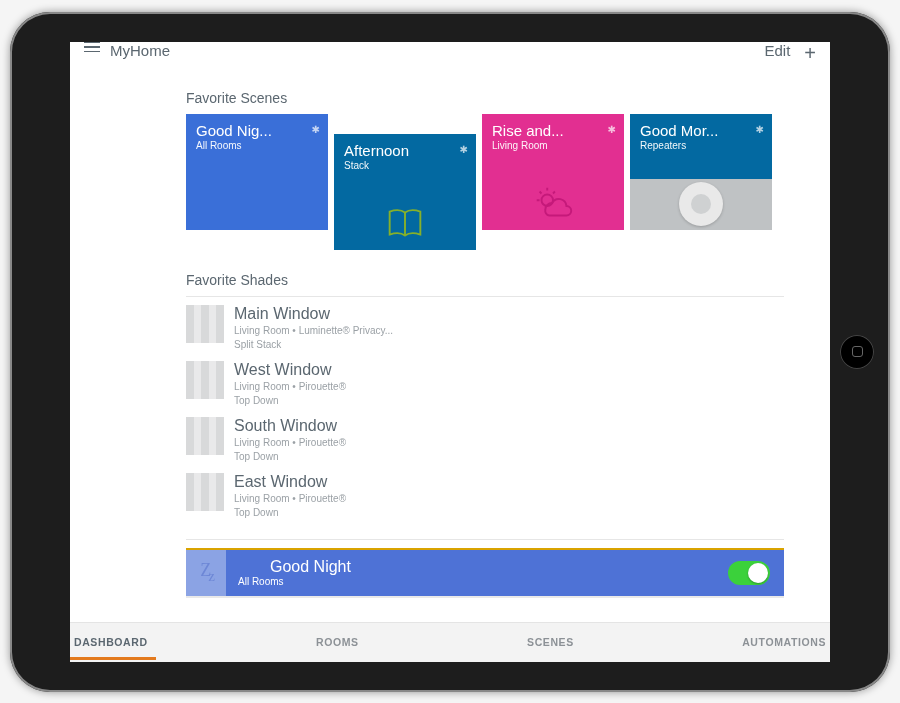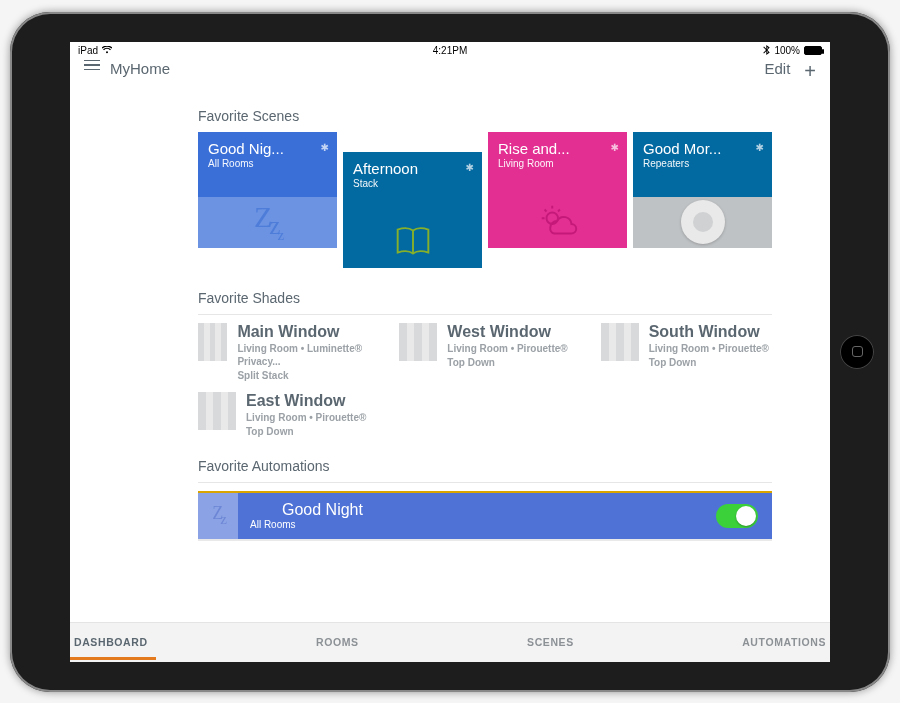--- a/index.html
+++ b/index.html
@@ -68,21 +68,21 @@
     align-items:flex-start;
     padding:0 14px;
     color:#5b6770;
     font-size:15px;
   }
   .hamburger{display:inline-flex;flex-direction:column;gap:3px;margin-right:10px;}
   .hamburger span{width:16px;height:1.5px;background:#5b6770;}
   .header .spacer{flex:1;}
   .plus{font-size:20px;font-weight:300;margin-left:14px;color:#5b6770;}
   
-  .content{flex:1;overflow:auto;padding:0 28px;}
+  .content{flex:1;overflow:auto;padding:0 16px;}
   .section{margin-top:8px;margin-left:100px;margin-right:30px;}
   .section-title{color:#5b6770;font-size:14px;font-weight:400;margin-bottom:8px;}
   .divider{height:1px;background:#e6e6e6;margin-bottom:8px;}
   
   .scenes{display:flex;gap:6px;}
   .tile{
     width:142px;height:116px;
     color:#fff;
     position:relative;
     display:flex;flex-direction:column;
@@ -98,21 +98,21 @@
   .tile.blue .tbody{background:rgba(255,255,255,.25);}
   .tile.green{background:#0369a1;margin-top:20px;}
   .tile.pink{background:#e22f91;}
   .tile.gray{background:#0369a1;}
   .tile.gray .tbody{background:#bfc2c4;}
   .zz{font-family:Georgia,serif;color:#4d7cd9;font-size:30px;letter-spacing:-3px;}
   .book svg, .sun svg{width:46px;height:46px;}
   .circle-plus{width:44px;height:44px;border-radius:50%;background:#e9e9e9;display:flex;align-items:center;justify-content:center;box-shadow:0 1px 3px rgba(0,0,0,.2);}
   .circle-plus span{width:20px;height:20px;background:#cfd1d2;border-radius:50%;}
   
-  .shades{display:grid;grid-template-columns:1fr 1fr 1fr;column-gap:30px;row-gap:10px;margin-top:4px;font-weight:bold;}
+  .shades{display:grid;grid-template-columns:1fr;column-gap:30px;row-gap:10px;margin-top:4px;}
   .shade{display:flex;gap:10px;align-items:flex-start;cursor:pointer;}
   .thumb{width:38px;height:38px;background:linear-gradient(90deg,#d8d9da 0 20%,#e9e9ea 20% 40%,#d8d9da 40% 60%,#e9e9ea 60% 80%,#d8d9da 80% 100%);}
   .shade-info{display:flex;flex-direction:column;}
   .shade-name{color:#5b6770;font-size:16px;}
   .shade-sub{color:#9ba1a6;font-size:10px;line-height:1.3;margin-top:1px;}
   
   .autobar{
     margin-top:6px;
     height:50px;
     background:#4e72d6;
@@ -147,40 +147,20 @@
 </style>
 </head>
 <body>
 
 <div class="ipad">
   <div class="home-btn">
       <span></span>
     </div>
   <div class="screen">
 
-    <div class="statusbar">
-      <div class="sb-left">
-        <span>iPad</span>
-        <span>
-          <svg width="10" height="8" viewBox="0 0 10 8">
-              <path d="M5 7.2a1 1 0 100-2 1 1 0 000 2zM1 3.3a6 6 0 018 0l-1 .9a4.5 4.5 0 00-6 0zM-.6 1.7a8.3 8.3 0 0111.2 0l-1 .9a6.9 6.9 0 00-9.2 0z" transform="translate(0 0)" fill="#000"></path>
-            </svg>
-        </span>
-      </div>
-      <div class="sb-center">4:21PM</div>
-      <div class="sb-right">
-        <span>
-          <svg width="7" height="10" viewBox="0 0 7 10">
-              <path d="M3.3 0v3.9L1 1.6l-.7.7L3 5 0.3 7.7l.7.7L3.3 6.1V10l3.4-2.5L4.4 5l2.3-2.5L3.3 0zm1 2.1l1 .9-1 1V2.1zm0 5.8V6l1 1-1 .9z" fill="#000"></path>
-            </svg>
-        </span>
-        <span>100%</span>
-        <span class="batt"></span>
-      </div>
-    </div>
 
     <div class="header">
       <span class="hamburger">
           <span></span>
           <span></span>
           <span></span>
         </span>
       <span>MyHome</span>
       <span class="spacer"></span>
       <span>Edit</span>
@@ -192,23 +172,20 @@
       <div class="section">
         <div class="section-title">Favorite Scenes</div>
         <div class="scenes">
 
           <div class="tile blue">
             <div class="thead">
               <div class="tname">Good Nig...</div>
               <div class="tsub">All Rooms</div>
               <span class="tgear">✱</span>
             </div>
-            <div class="tbody">
-                <span class="zz">Z<sub>z<sub style="font-size:.6em">z</sub></sub></span>
-              </div>
           </div>
 
           <div class="tile green">
             <div class="thead">
               <div class="tname">Afternoon</div>
               <div class="tsub">Stack</div>
               <span class="tgear">✱</span>
             </div>
             <div class="tbody book">
               <svg viewBox="0 0 48 48" fill="none" stroke="#86b02a" stroke-width="2">
@@ -287,21 +264,20 @@
               <div class="shade-name">East Window</div>
               <div class="shade-sub">Living Room • Pirouette®</div>
               <div class="shade-sub">Top Down</div>
             </div>
           </div>
 
         </div>
       </div>
 
       <div class="section" style="margin-top:20px;margin-bottom:12px">
-        <div class="section-title">Favorite Automations</div>
         <div class="divider"></div>
         <div class="autobar">
           <div class="aicon">
               <span class="zz" style="font-size:18px;color:#6d87d6">Z<sub>z</sub></span>
             </div>
           <div class="atext">
             <div class="aname">Good Night</div>
             <div class="asub">All Rooms</div>
           </div>
           <div class="toggle">

